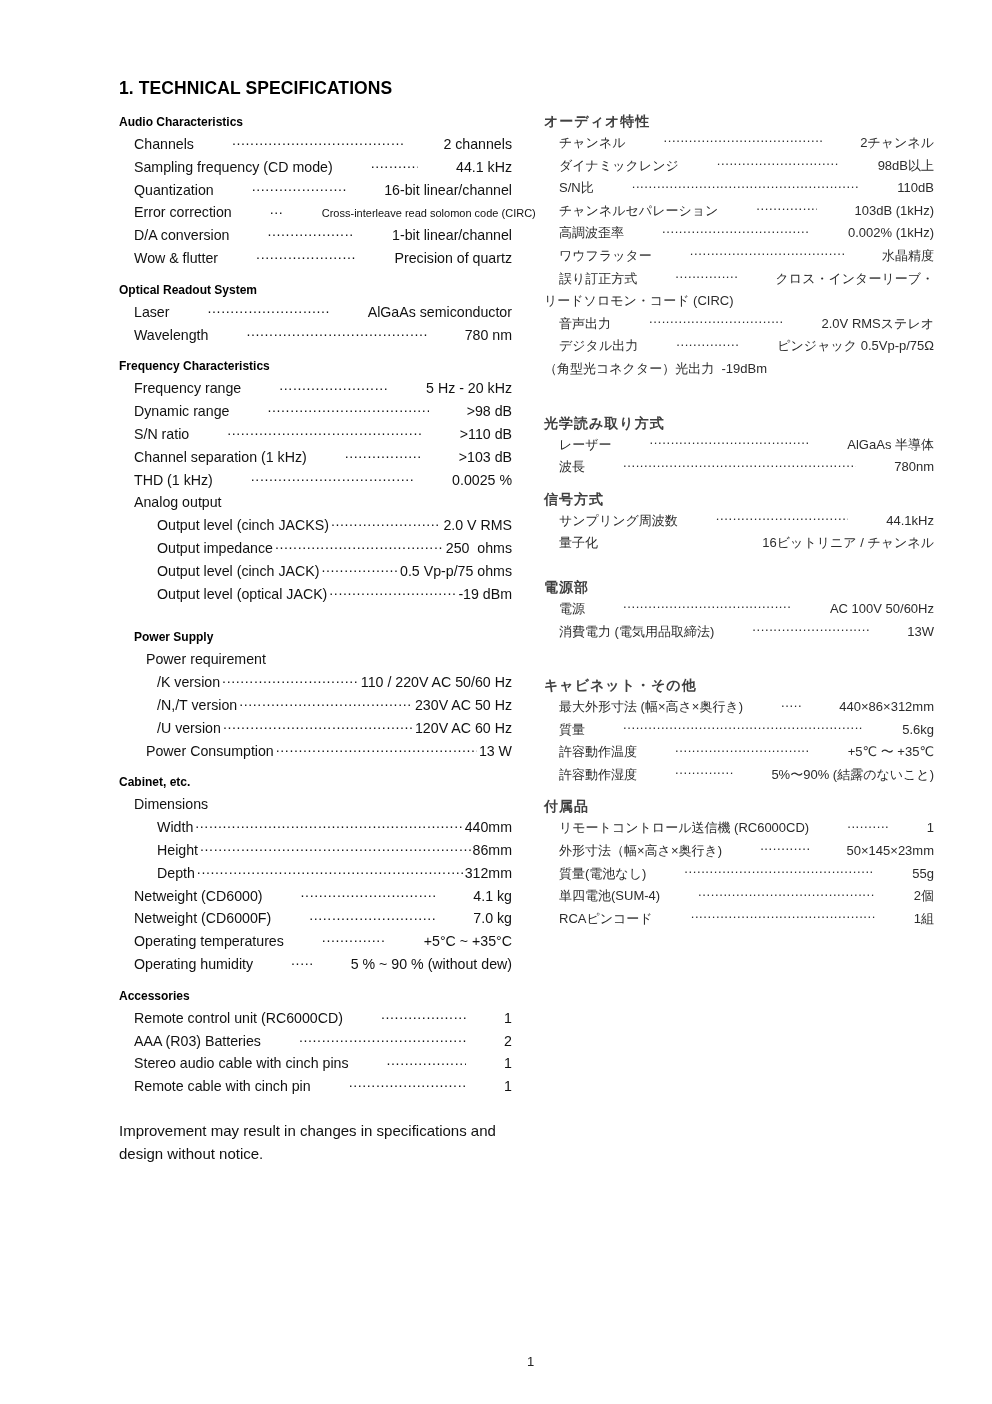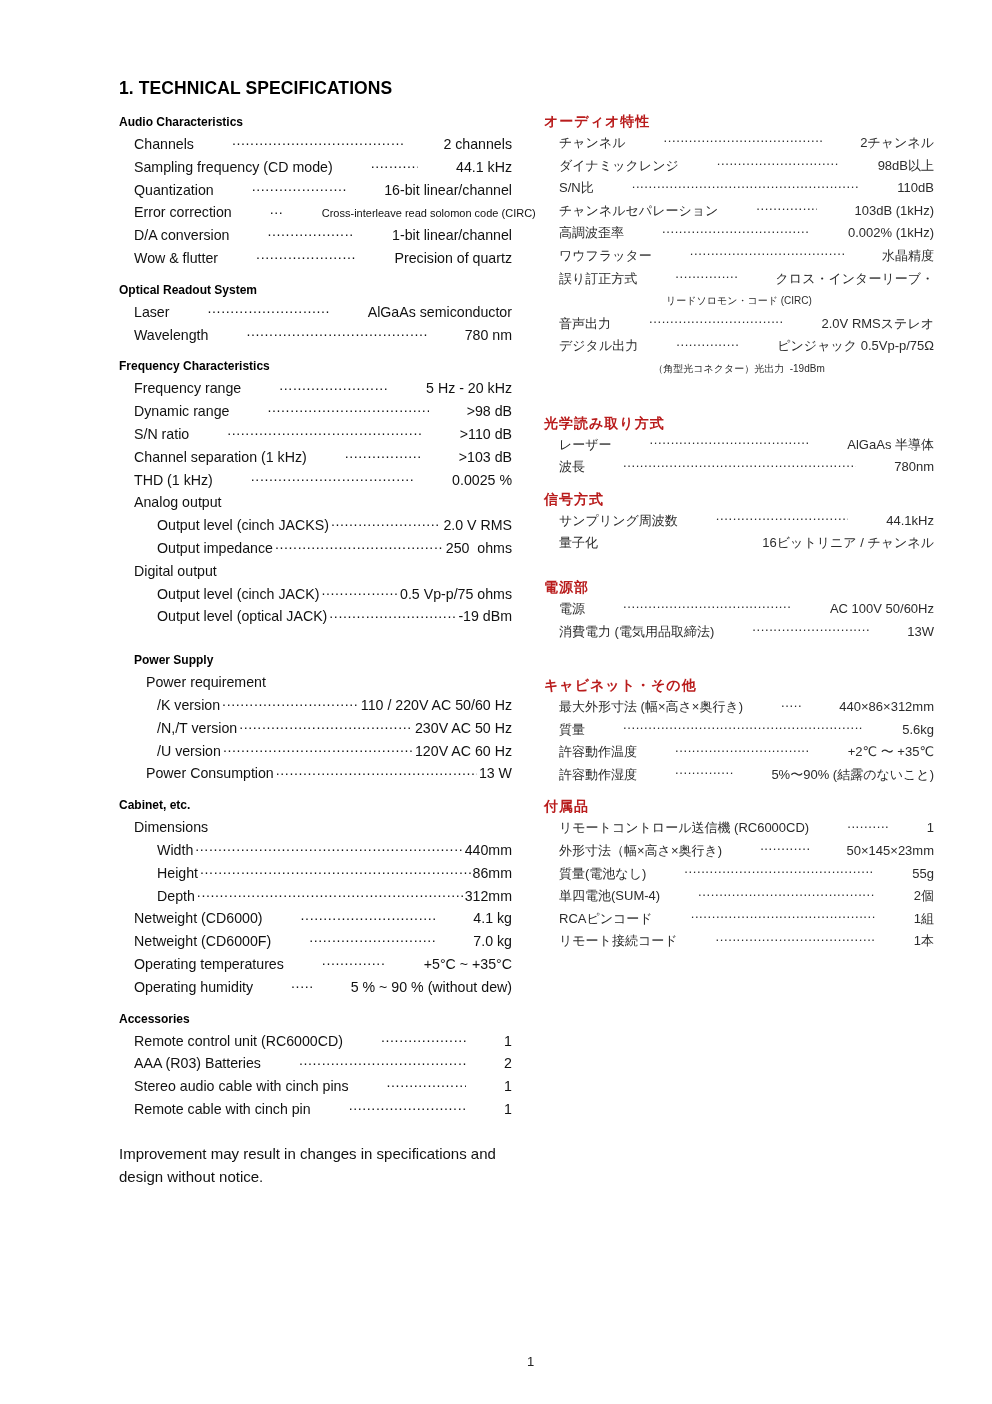--- a/index.html
+++ b/index.html
@@ -9,37 +9,37 @@
   }
   .page-title {
     position: absolute; left: 119px; top: 78px;
     font-size: 17.5px; font-weight: bold; letter-spacing: 0.1px; color: #000;
   }
   .col { position: absolute; }
   .col-en { left: 119px; top: 111px; width: 393px; }
   .col-ja { left: 544px; top: 110px; width: 390px; color: #2b2b2b; }
 
   .sec-h { font-size: 12px; font-weight: bold; color: #000; height: 22px; line-height: 22px; }
-  .col-ja .sec-h { font-size: 14px; color: #b91c1c; letter-spacing: 1px; }
+  .col-ja .sec-h { font-size: 14px; color: #404040; letter-spacing: 1px; }
 
   .row { display: flex; align-items: baseline; height: 22.8px; line-height: 22.8px; font-size: 14.2px; white-space: nowrap; }
   .col-ja .row { font-size: 13px; height: 22.6px; line-height: 22.6px; }
   .row .lbl { flex: 0 0 auto; }
   .row .dots {
     flex: 1 1 auto; overflow: hidden; margin: 0 2px;
     position: relative; height: 1em;
   }
   .row .dots::after {
     content: "........................................................................................................................................................";
     position: absolute; left: 0; bottom: -3px; white-space: nowrap; letter-spacing: 0.6px;
   }
   .row .val { flex: 0 0 auto; }
   .row.nodots .sp { flex: 1 1 auto; }
   .val.small { font-size: 11px; }
-  .cont { text-align: center; height: 22.6px; line-height: 22.6px; font-size: 10px; }
+  .cont { text-align: left; height: 22.6px; line-height: 22.6px; font-size: 13px; }
 
   .ind1 { padding-left: 15px; gap: 36px; }
   .ind2 { padding-left: 38px; }
 
   .gap-s { height: 9px; }
   .gap-m { height: 21px; }
   .gap-l { height: 31px; }
 
   .note { font-size: 15px; line-height: 23px; color: #111; width: 393px; }
   .page-num { position: absolute; left: 527px; top: 1354px; font-size: 13px; color: #222; }
@@ -129,23 +129,20 @@
   <div class="row ind2">
       <span class="lbl">Output level (cinch JACKS)</span>
       <span class="dots"></span>
       <span class="val">2.0 V RMS</span>
     </div>
   <div class="row ind2">
       <span class="lbl">Output impedance</span>
       <span class="dots"></span>
       <span class="val" style="white-space:pre">250  ohms</span>
     </div>
-  <div class="row ind1">
-      <span class="lbl">Digital output</span>
-    </div>
   <div class="row ind2">
       <span class="lbl">Output level (cinch JACK)</span>
       <span class="dots"></span>
       <span class="val">0.5 Vp-p/75 ohms</span>
     </div>
   <div class="row ind2">
       <span class="lbl">Output level (optical JACK)</span>
       <span class="dots"></span>
       <span class="val">-19 dBm</span>
     </div>
@@ -342,21 +339,21 @@
       <span class="val">440×86×312mm</span>
     </div>
   <div class="row ind1">
       <span class="lbl">質量</span>
       <span class="dots"></span>
       <span class="val">5.6kg</span>
     </div>
   <div class="row ind1">
       <span class="lbl">許容動作温度</span>
       <span class="dots"></span>
-      <span class="val">+2℃ 〜 +35℃</span>
+      <span class="val">+5℃ 〜 +35℃</span>
     </div>
   <div class="row ind1">
       <span class="lbl">許容動作湿度</span>
       <span class="dots"></span>
       <span class="val">5%〜90% (結露のないこと)</span>
     </div>
 
   <div class="gap-s"></div>
   <div class="sec-h">付属品</div>
   <div class="row ind1">
@@ -377,20 +374,15 @@
   <div class="row ind1">
       <span class="lbl">単四電池(SUM-4)</span>
       <span class="dots"></span>
       <span class="val">2個</span>
     </div>
   <div class="row ind1">
       <span class="lbl">RCAピンコード</span>
       <span class="dots"></span>
       <span class="val">1組</span>
     </div>
-  <div class="row ind1">
-      <span class="lbl">リモート接続コード</span>
-      <span class="dots"></span>
-      <span class="val">1本</span>
-    </div>
 </div>
 
 <div class="page-num">1</div>
 
 </body></html>

